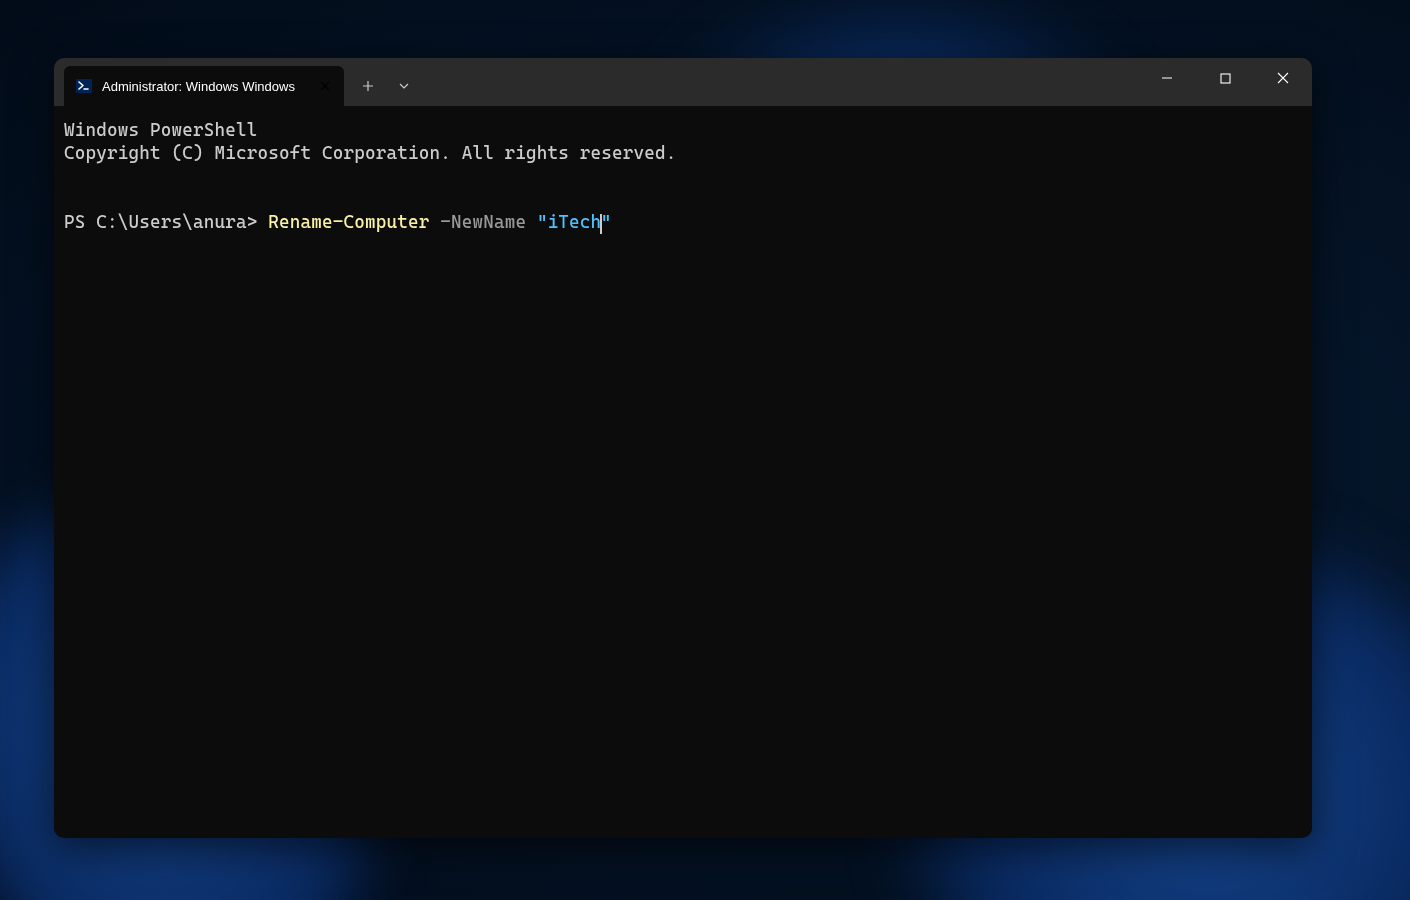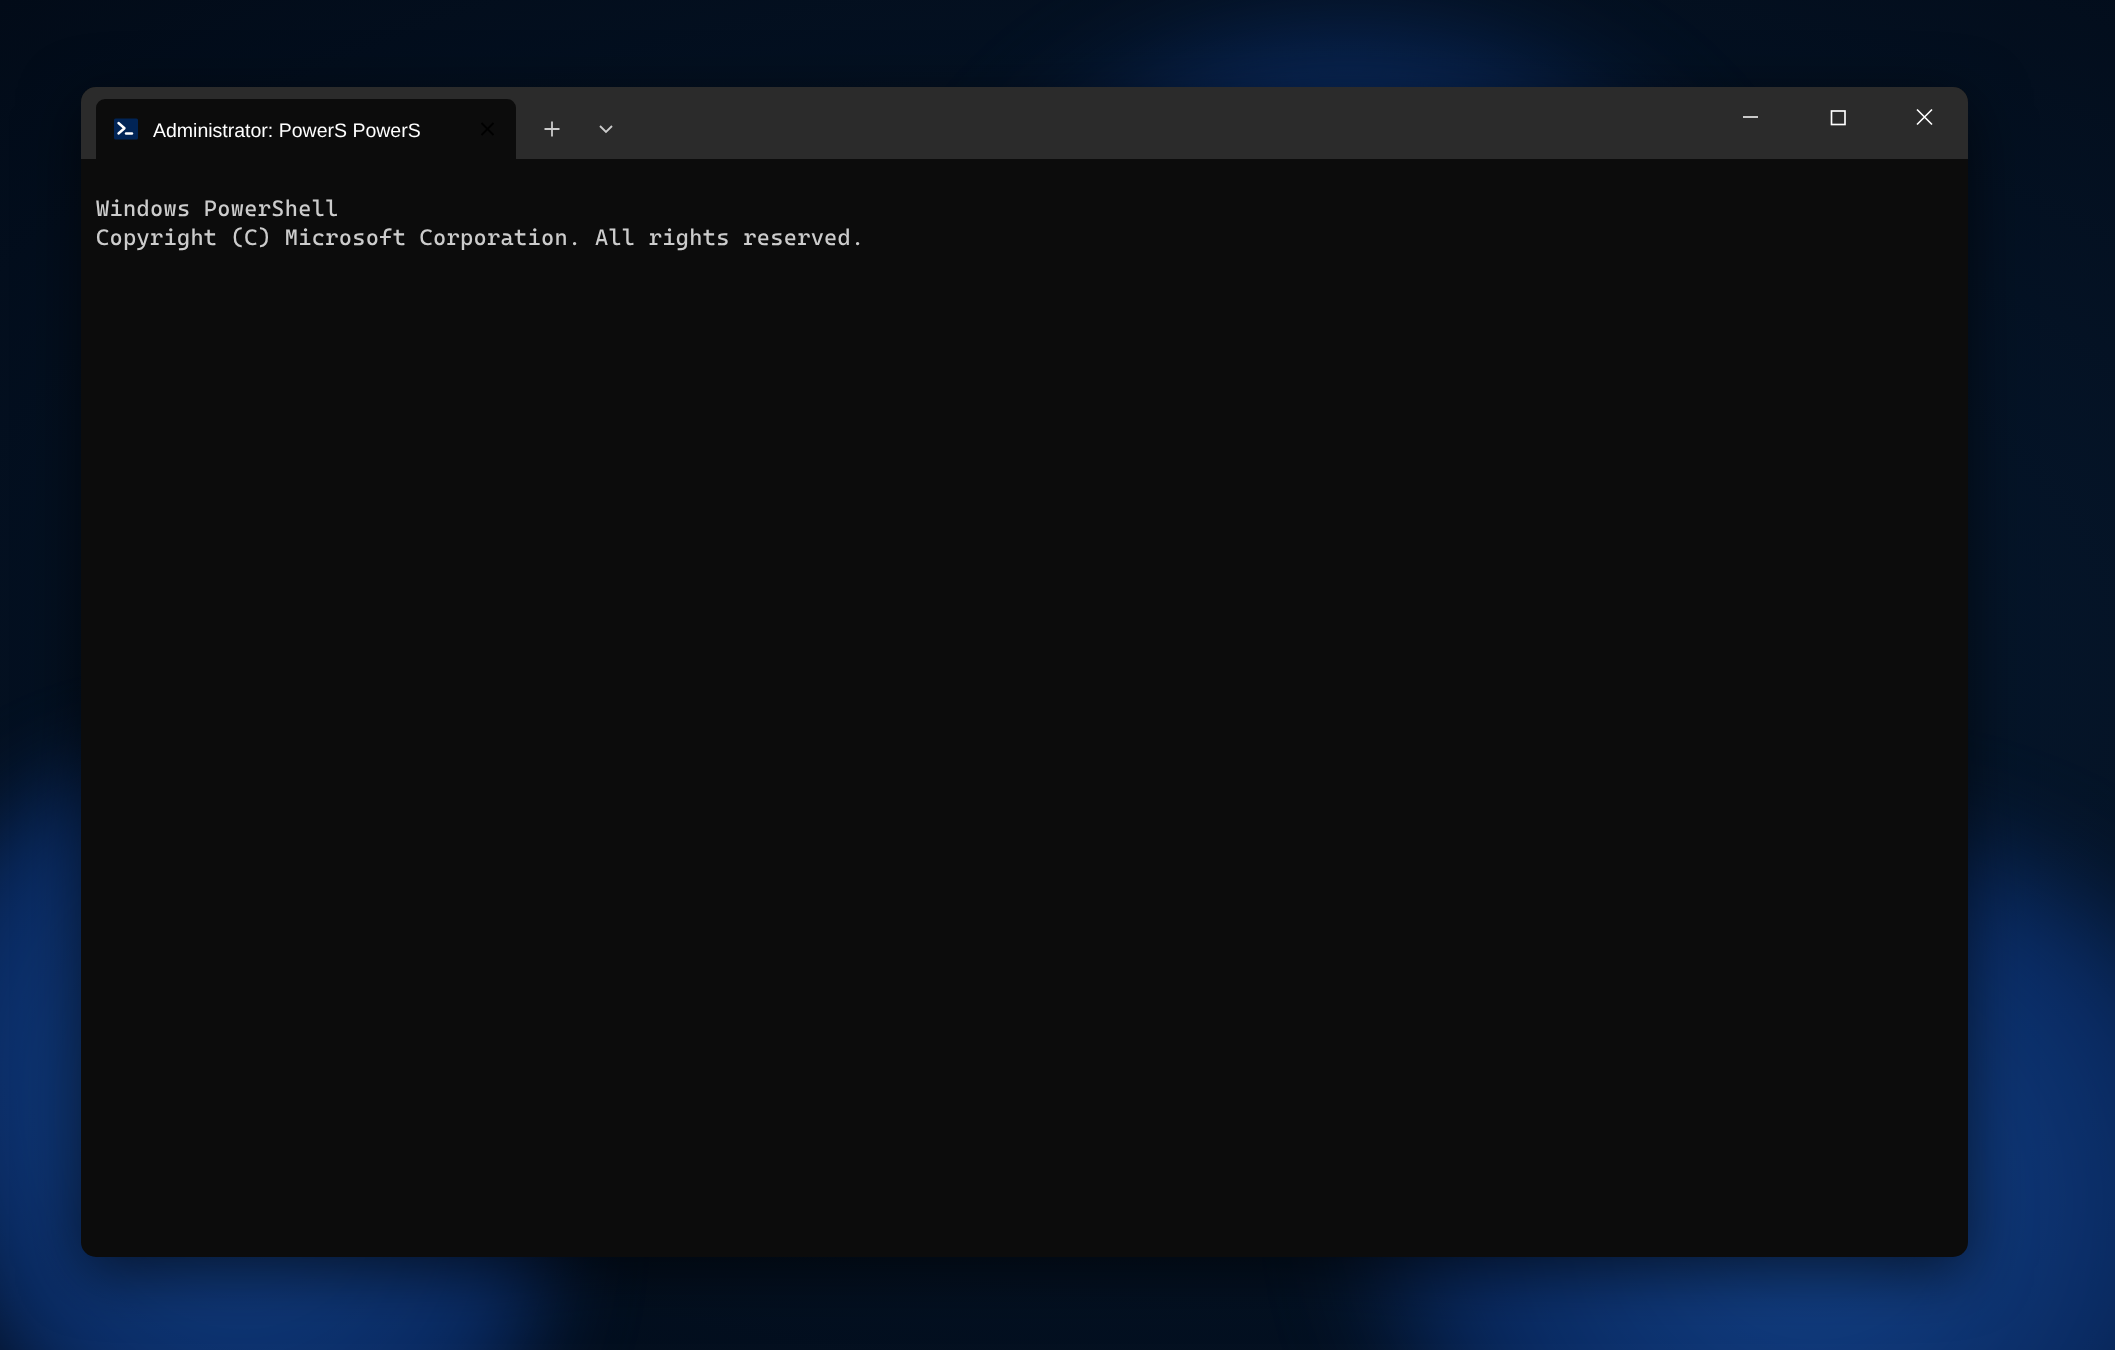--- a/index.html
+++ b/index.html
@@ -155,23 +155,23 @@
       width: 58px;
       height: 40px;
       display: flex;
       align-items: center;
       justify-content: center;
       cursor: pointer;
     }
     
     .terminal-content {
       flex: 1;
-      padding: 24px 10px;
+      padding: 12px 10px;
       font-family: 'Cascadia Code', 'Cascadia Mono', Consolas, 'Courier New', monospace;
-      font-size: 15px;
+      font-size: 18px;
       line-height: 1.28;
       color: #cccccc;
       overflow: hidden;
       letter-spacing: 0.2px;
     }
     
     .terminal-line {
       white-space: pre-wrap;
     }
     
@@ -216,21 +216,21 @@
 <div class="terminal-window">
   <div class="title-bar">
     <div class="tab">
       <span class="tab-icon">
         <svg viewBox="0 0 16 16" xmlns="http://www.w3.org/2000/svg">
           <rect x="0" y="1" width="16" height="14" rx="1" fill="#012456"></rect>
           <path d="M3 4 L7 7.5 L3 11" stroke="#ffffff" stroke-width="1.6" fill="none" stroke-linecap="round" stroke-linejoin="round"></path>
           <line x1="8" y1="11" x2="12" y2="11" stroke="#ffffff" stroke-width="1.6" stroke-linecap="round"></line>
         </svg>
       </span>
-      <span class="tab-title">Administrator: PowerS PowerS</span>
+      <span class="tab-title">Administrator: Windows Windows</span>
       <span class="tab-close">
         <svg viewBox="0 0 10 10">
           <path d="M1 1 L9 9 M9 1 L1 9" stroke-width="1.2" stroke="currentColor"></path>
         </svg>
       </span>
     </div>
     <div class="new-tab-btn">
       <svg width="12" height="12" viewBox="0 0 12 12">
         <path d="M6 1 L6 11 M1 6 L11 6" stroke="#cccccc" stroke-width="1.2"></path>
       </svg>
@@ -257,14 +257,15 @@
         </svg>
       </div>
     </div>
   </div>
 
   <div class="terminal-content">
     <div class="terminal-line">Windows PowerShell</div>
     <div class="terminal-line">Copyright (C) Microsoft Corporation. All rights reserved.</div>
     <div class="terminal-line">&nbsp;</div>
     <div class="terminal-line">&nbsp;</div>
+    <div class="terminal-line prompt-line"><span class="prompt-prefix">PS C:\Users\anura&gt; </span><span class="cmd-command">Rename-Computer</span><span class="cmd-param"> -NewName </span><span class="cmd-string">"</span><span class="cmd-string">iTech</span><span class="cursor"></span><span class="cmd-string">"</span></div>
   </div>
 </div>
 
 </body></html>

